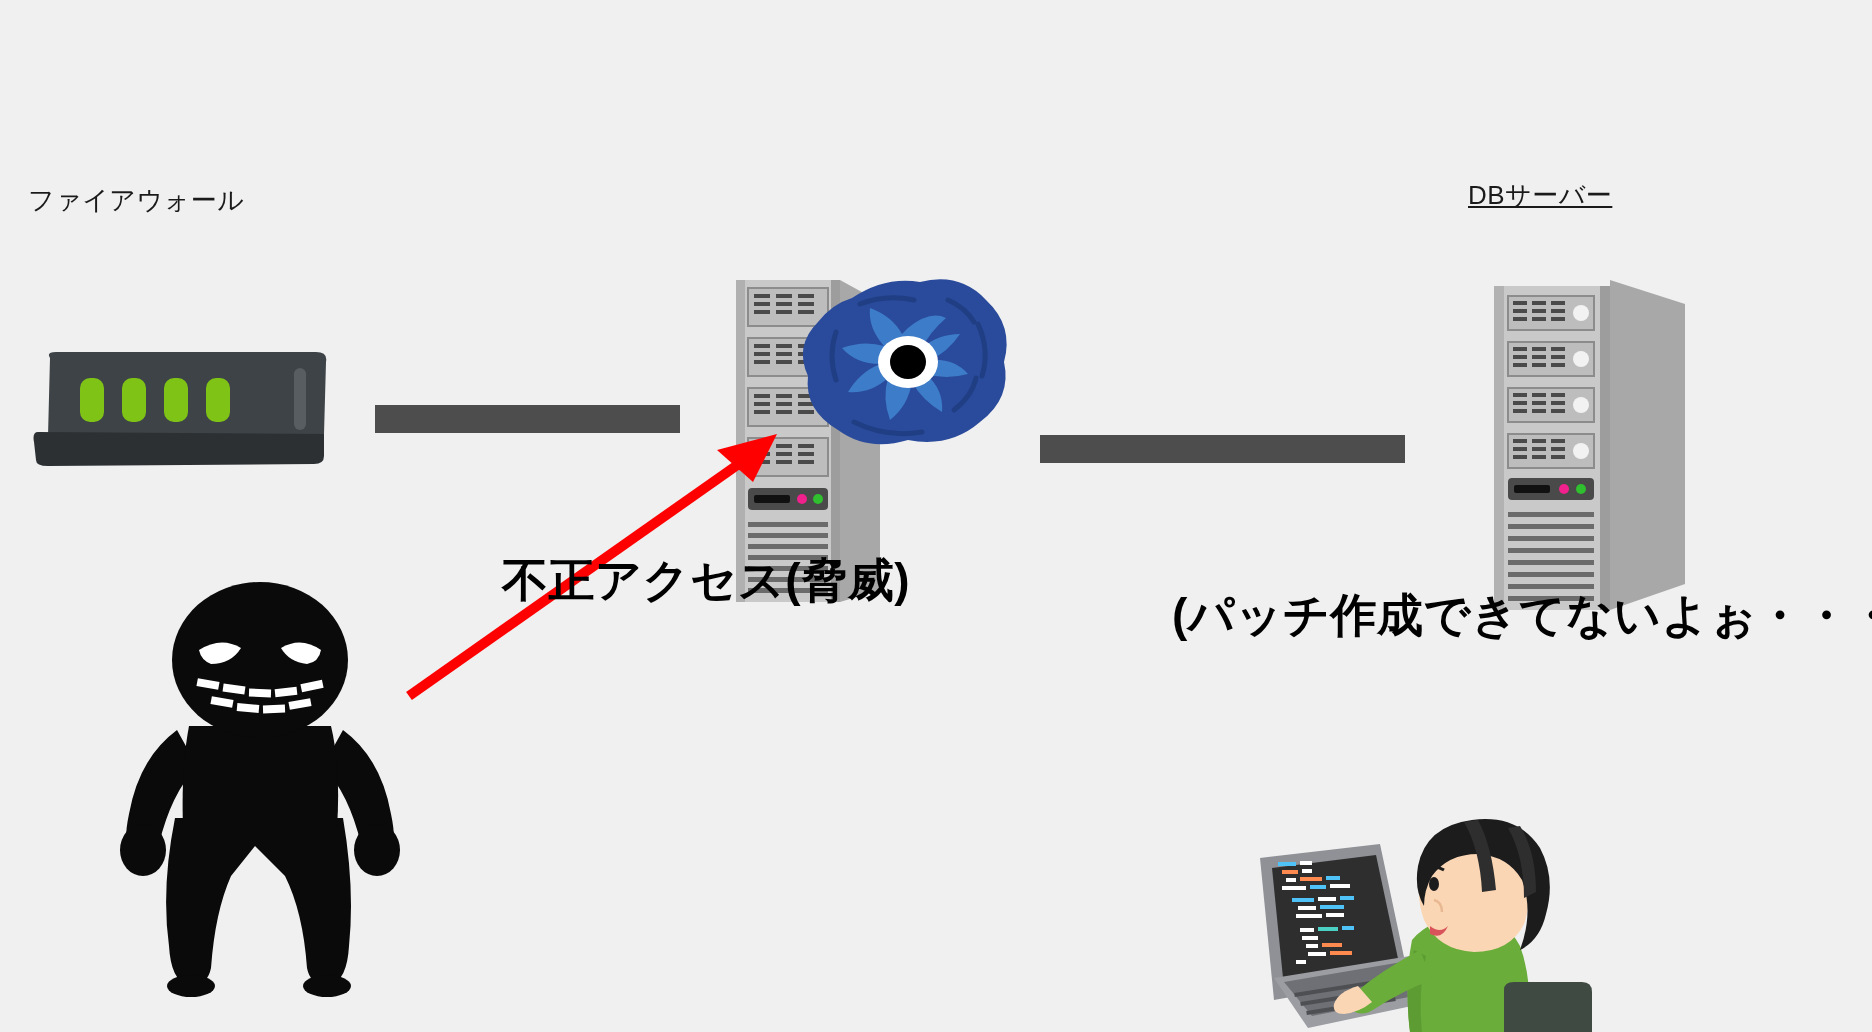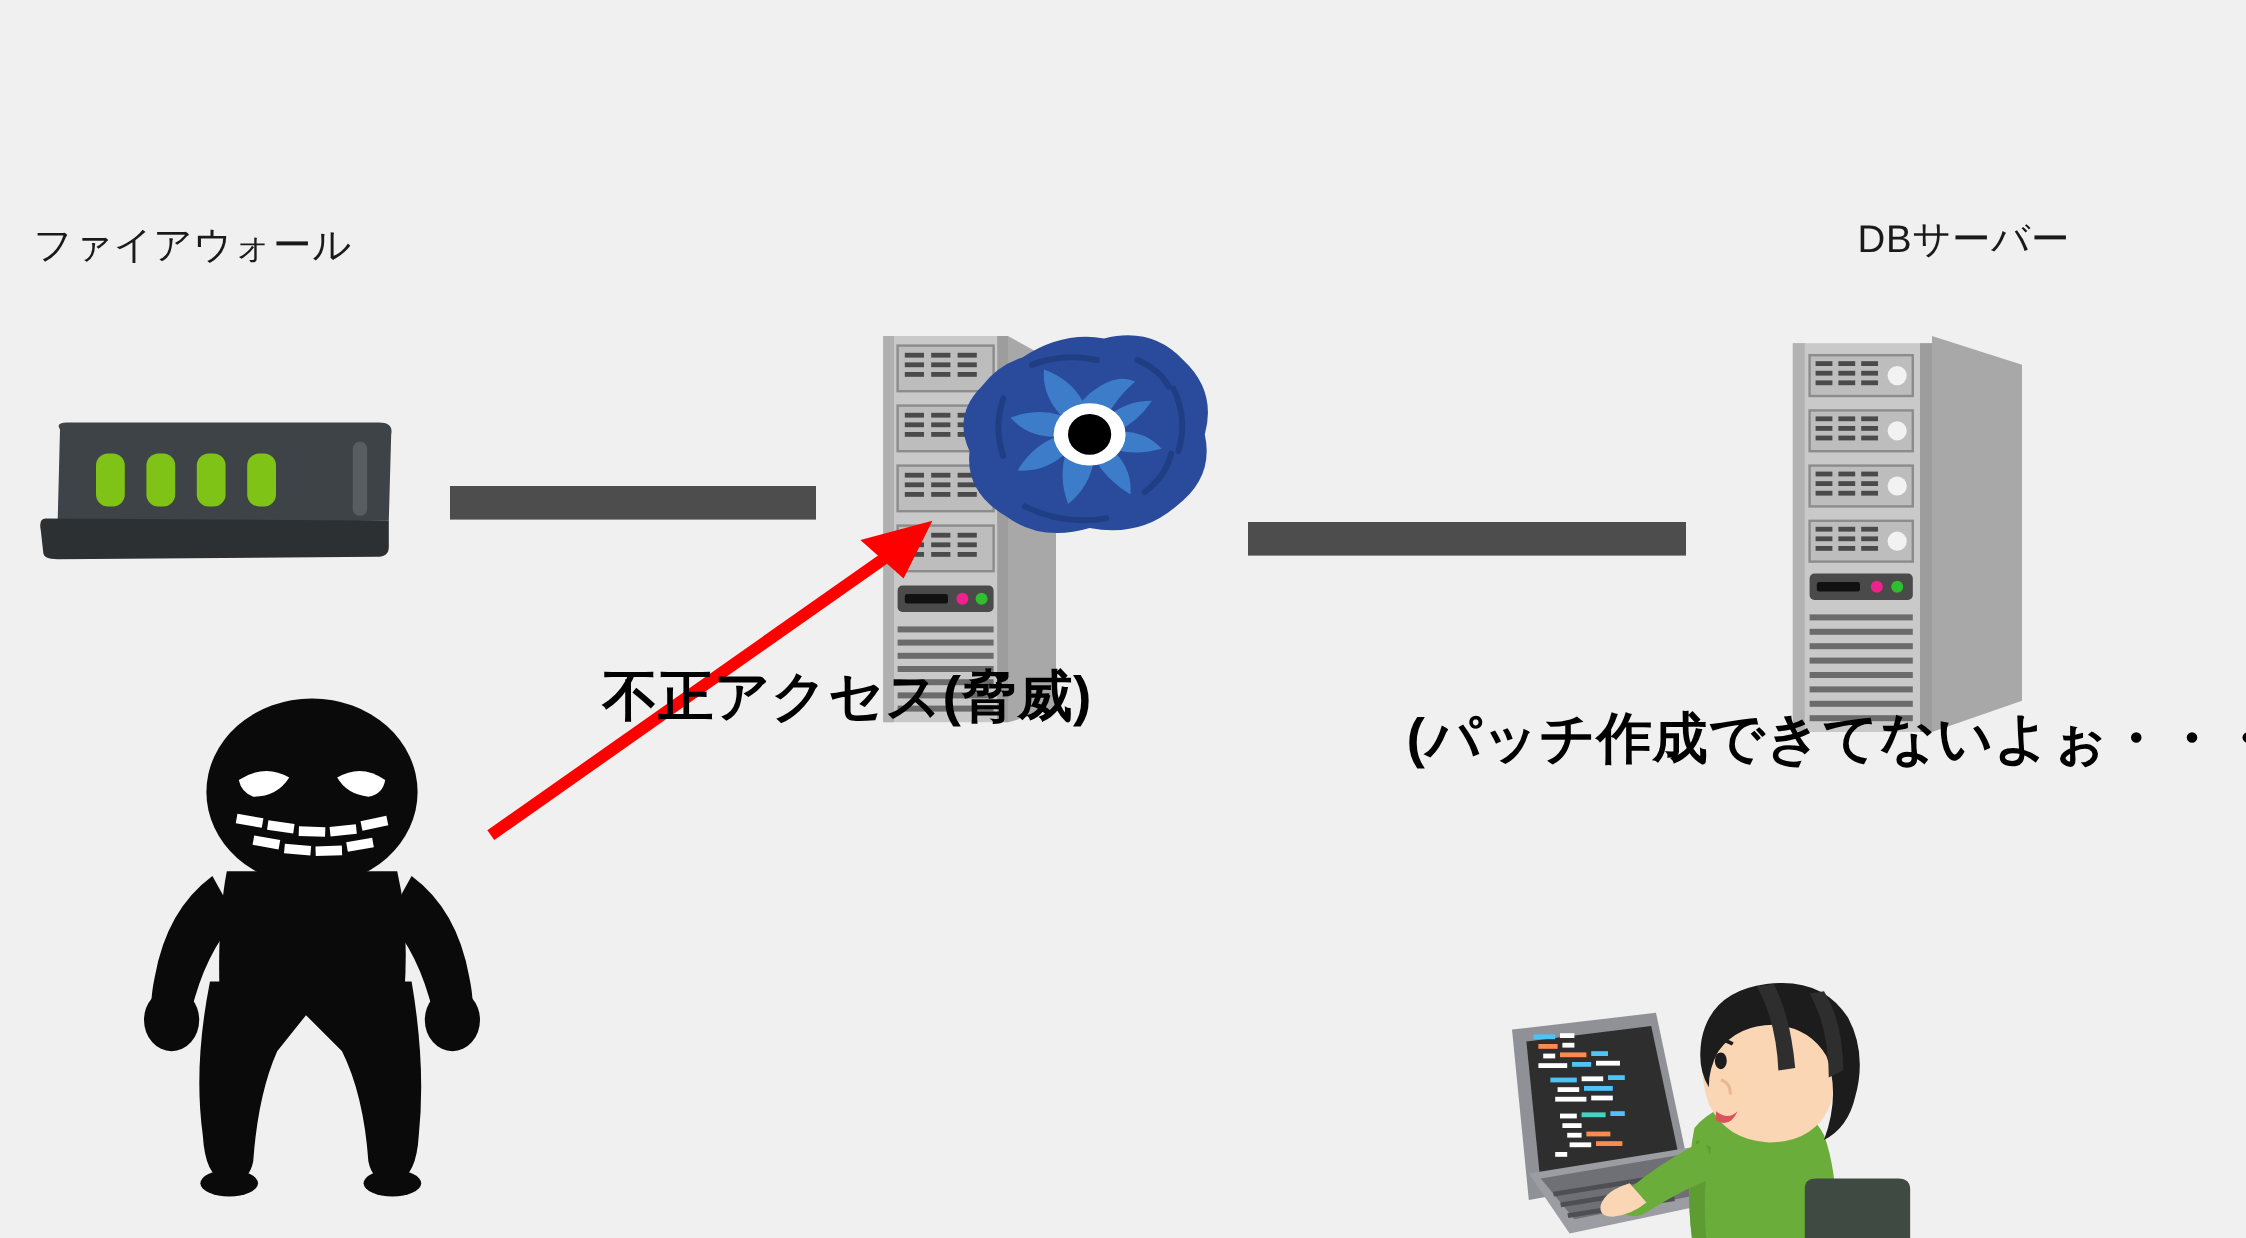--- a/index.html
+++ b/index.html
@@ -13,36 +13,36 @@
   #canvas {
     position: relative;
     width: 1872px;
     height: 1032px;
     background: #f0f0f0;
     overflow: hidden;
   }
   .lbl {
     position: absolute;
     color: #1a1a1a;
-    font-size: 32px;
+    font-size: 26px;
     font-weight: 400;
     white-space: nowrap;
     letter-spacing: 0.5px;
   }
   .lbl-bold {
     position: absolute;
     color: #000;
     font-size: 46px;
     font-weight: bold;
     white-space: nowrap;
     letter-spacing: 0.5px;
   }
   #label-firewall { left: 28px; top: 183px; }
   #label-webserver { left: 700px; top: 160px; }
-  #label-dbserver { left: 1548px; top: 178px; }
+  #label-dbserver { left: 1468px; top: 178px; text-decoration: underline; }
   #label-threat { left: 502px; top: 550px; text-align: center; }
   #label-patch { left: 1172px; top: 585px; }
 
   .link-bar {
     position: absolute;
     background: #4d4d4d;
   }
   #link-fw-web { left: 375px; top: 405px; width: 305px; height: 28px; }
   #link-web-db { left: 1040px; top: 435px; width: 365px; height: 28px; }
 

